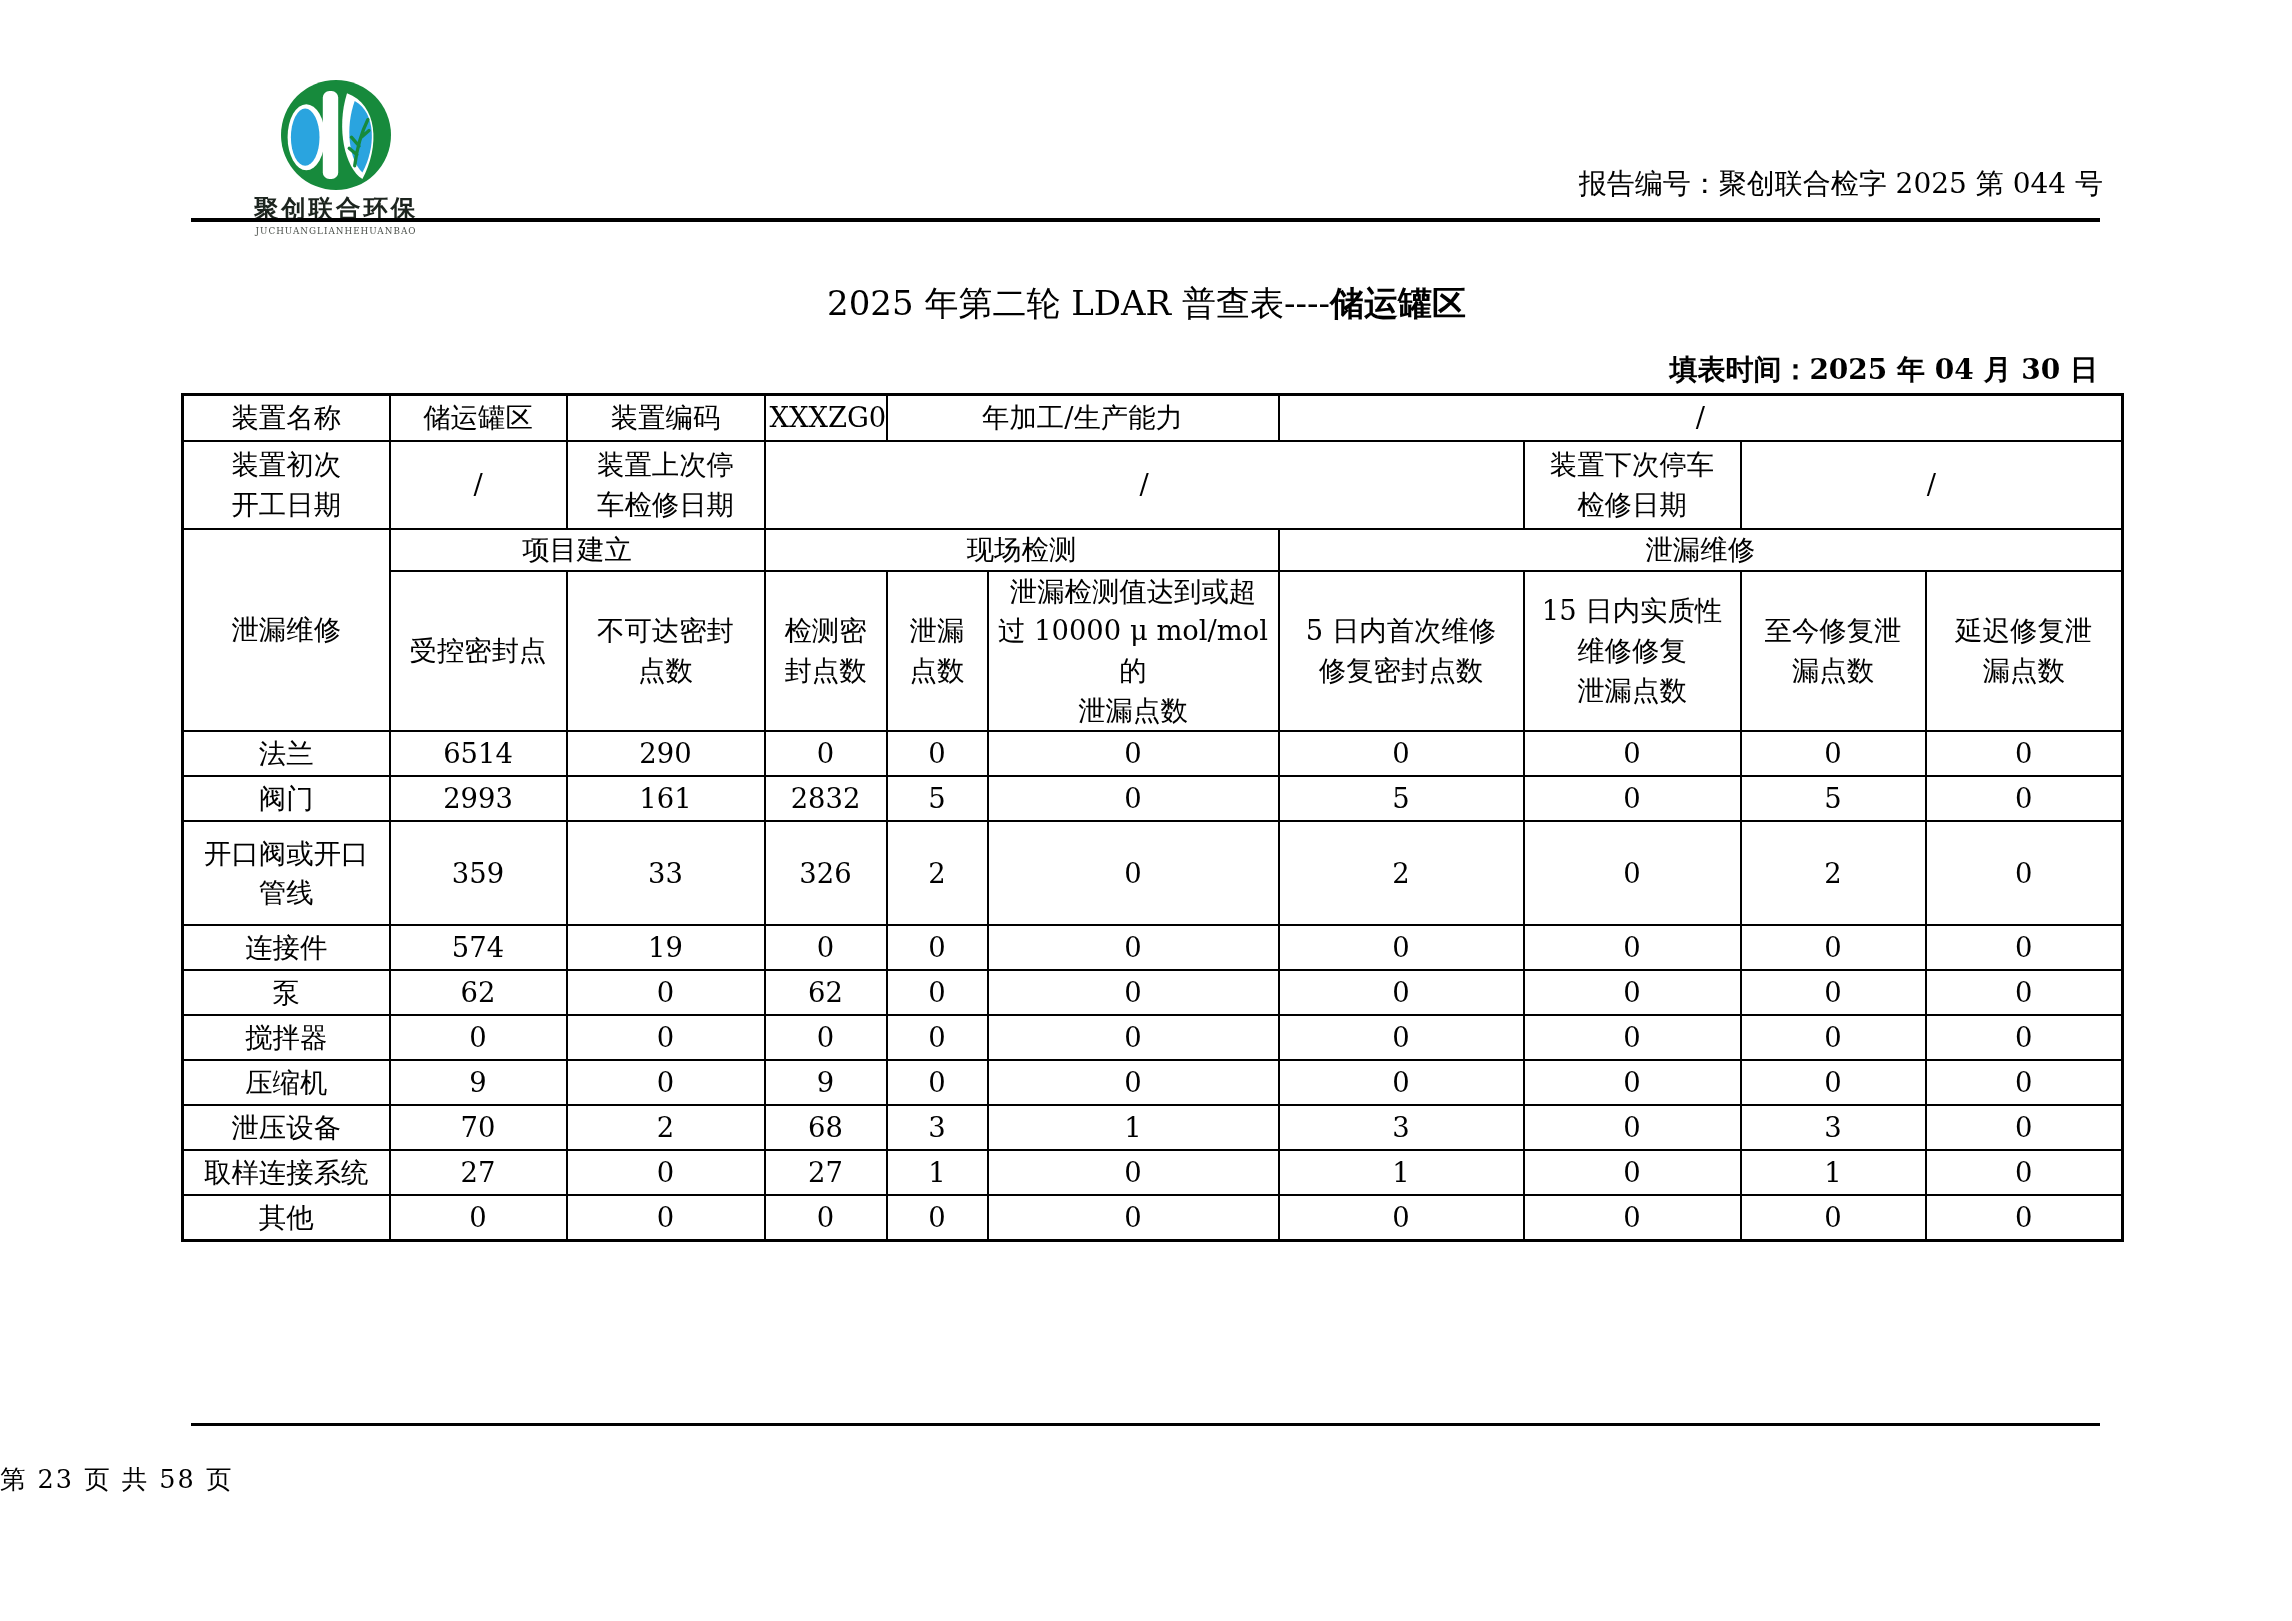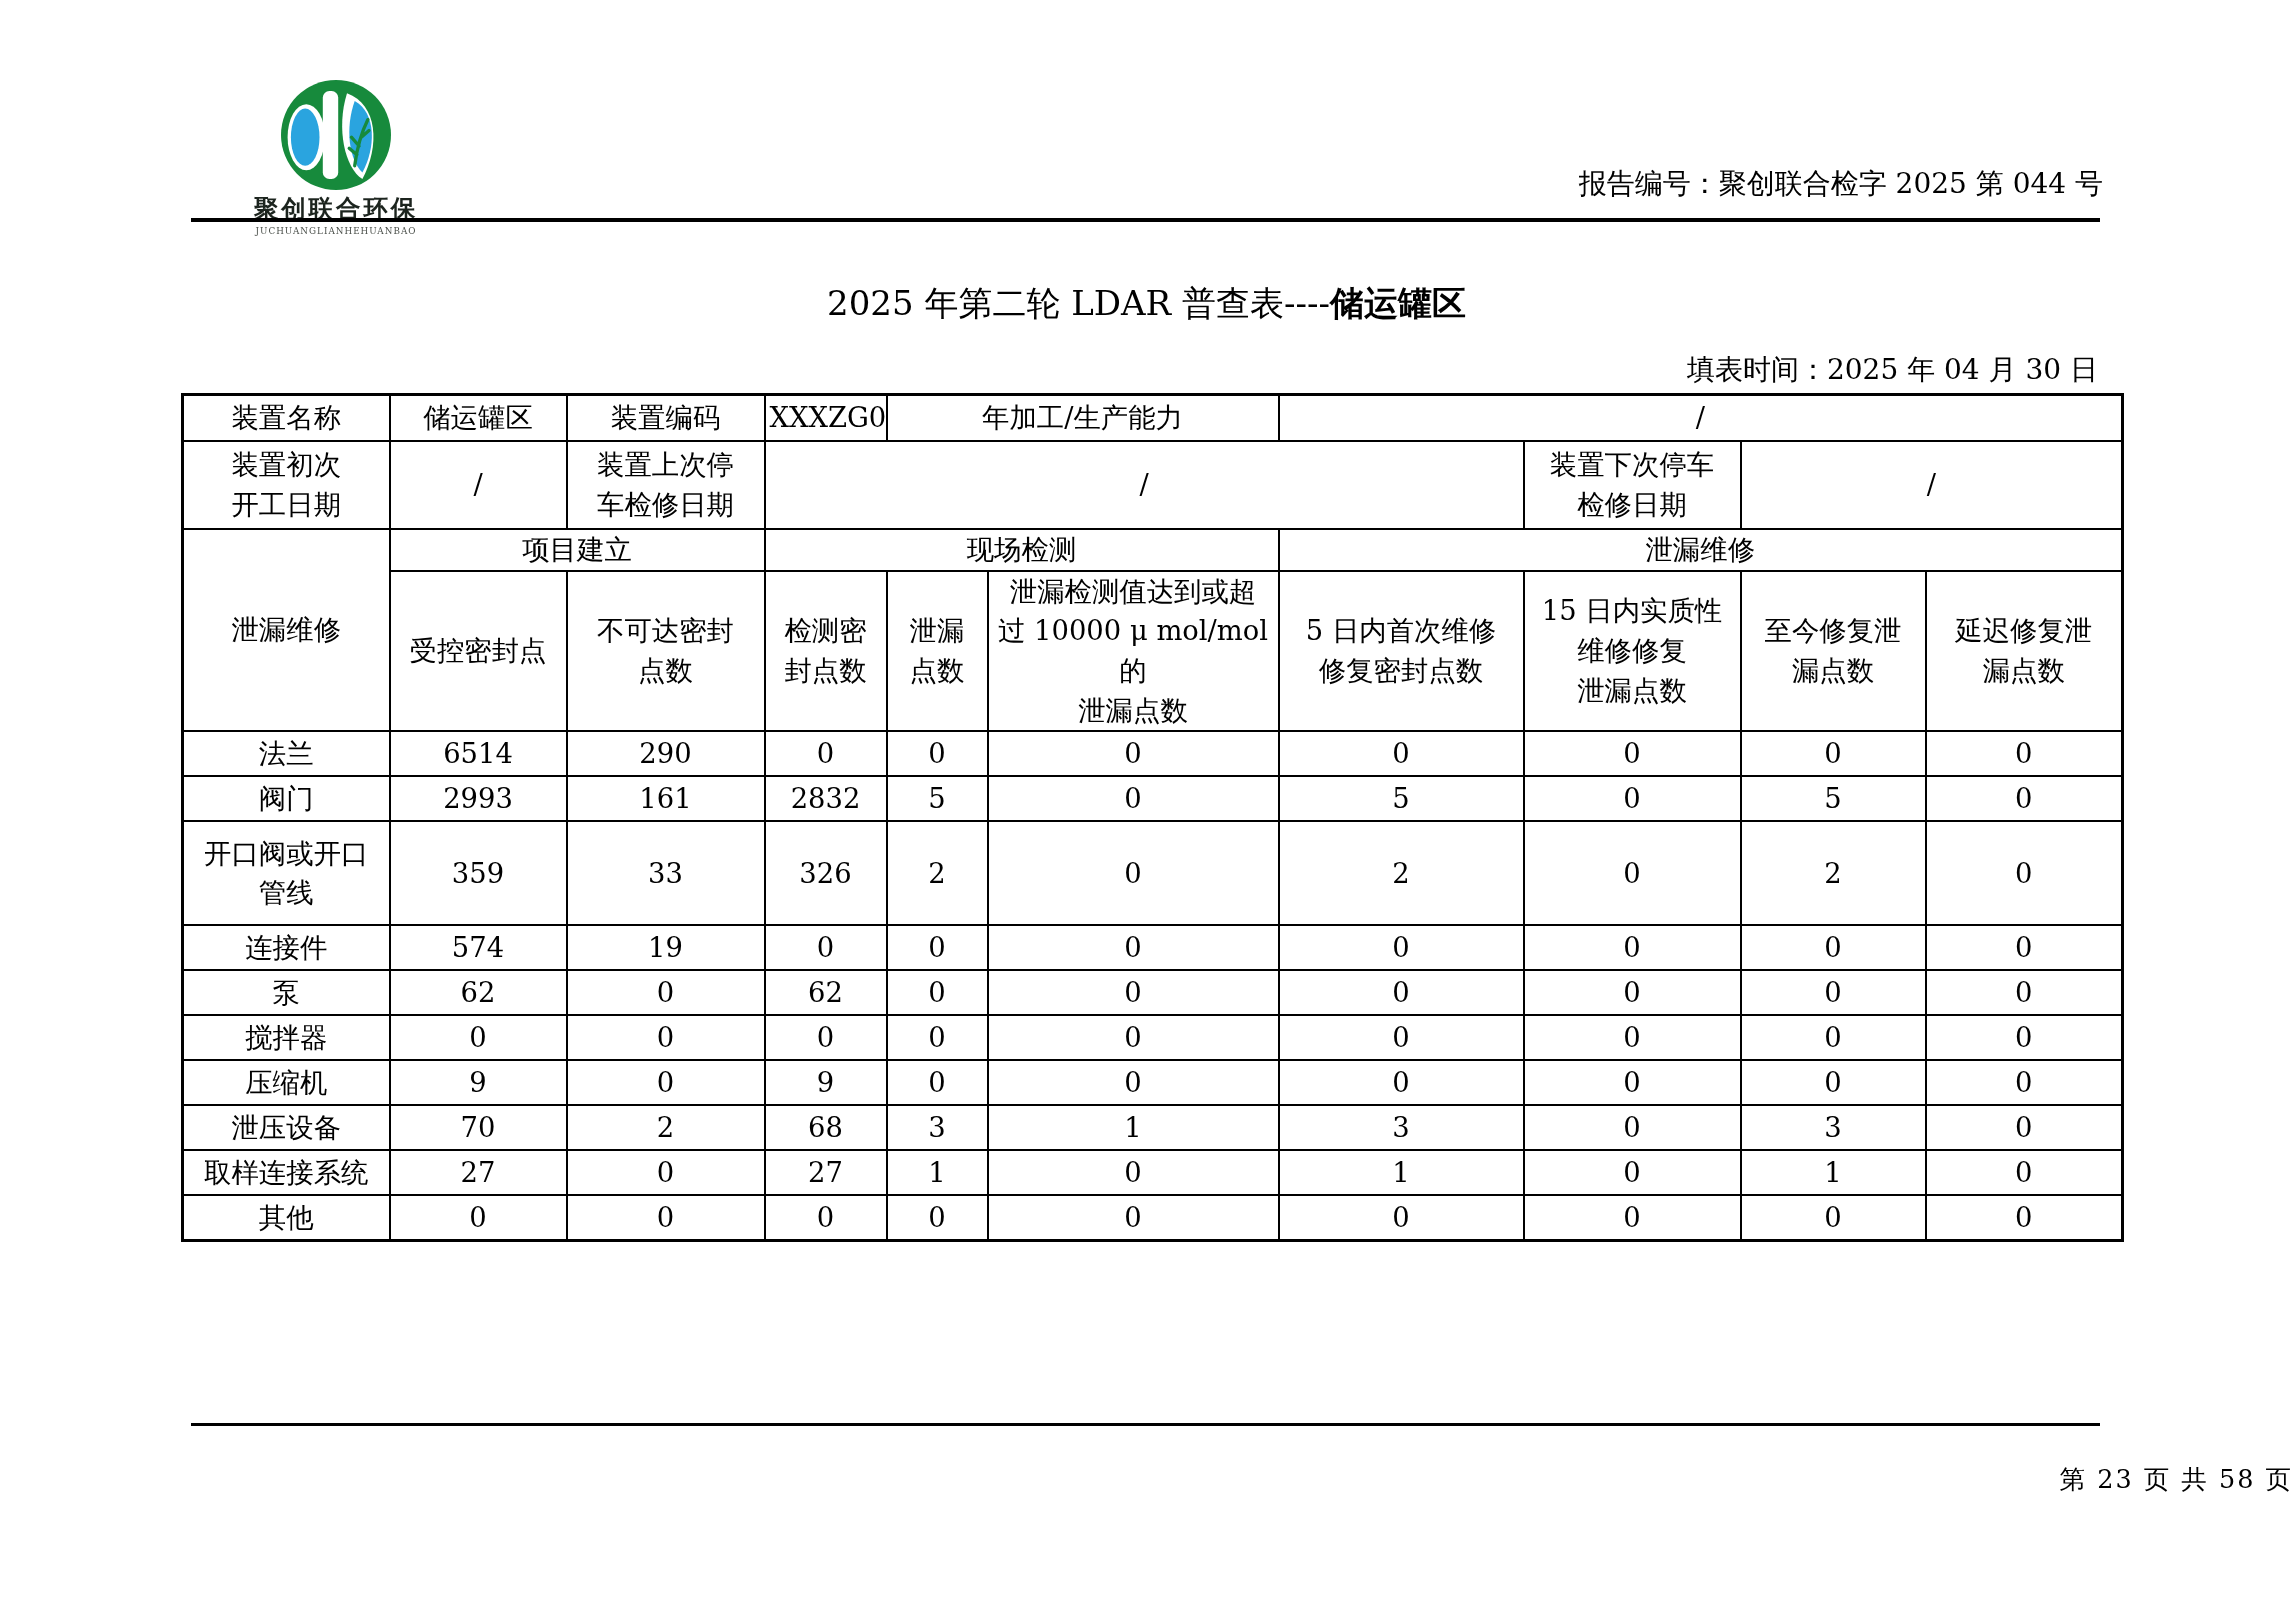--- a/index.html
+++ b/index.html
@@ -14,40 +14,40 @@
   .logo{left:248px;top:80px;width:176px;text-align:center;}
   .logo svg{display:block;margin:0 auto;}
   .logo-cn{font-weight:bold;font-size:24.5px;letter-spacing:2.9px;color:#1c241e;margin-top:2px;white-space:nowrap;font-family:Liberation Serif, serif;}
   .logo-en{font-size:8.8px;letter-spacing:1px;color:#4a4f4a;margin-top:1px;white-space:nowrap;}
   .report-no{top:165px;right:190px;font-size:28px;white-space:nowrap;}
   .hrule-top{left:191px;top:218px;width:1909px;height:3.9px;background:#000;}
 
   
   .doc-title{left:0;top:281px;width:2293px;text-align:center;font-size:34px;white-space:nowrap;}
   .doc-title .bold{font-weight:bold;}
-  .fill-time{top:351px;right:195px;font-size:28px;white-space:nowrap;}
+  .fill-time{top:351px;right:195px;font-size:28px;white-space:nowrap;font-weight:bold;}
 
   
   table.ldar{
     position:absolute;left:181px;top:393px;width:1940px;
     border-collapse:collapse;table-layout:fixed;
     font-size:27.4px;
   }
   table.ldar td{
     border:2px solid #000;text-align:center;vertical-align:middle;
     padding:0 3.9px;white-space:pre-line;line-height:1.45;
     overflow:hidden;
   }
   table.ldar{border:3.9px solid #000;}
   tr.h1{height:46px;} tr.h2{height:88px;} tr.h3{height:42px;} tr.h4{height:133px;}
   tr.dr{height:45px;} tr.drtall{height:104px;}
 
   
   .hrule-bottom{left:191px;top:1423px;width:1909px;height:2.9px;background:#000;}
-  .page-num{left:0;top:1462px;width:2293px;text-align:right;font-size:25.5px;letter-spacing:2px;}
+  .page-num{left:0;top:1462px;width:2293px;text-align:left;font-size:25.5px;letter-spacing:2px;}
 </style>
 </head>
 <body>
 
 <div class="abs logo">
   <svg width="110" height="110" viewBox="0 0 100 100">
     <circle cx="50" cy="50" r="50" fill="#178a3c"></circle>
     <ellipse cx="23" cy="52" rx="17" ry="30" fill="#ffffff"></ellipse>
     <ellipse cx="22" cy="52" rx="13" ry="26" fill="#2aa4df"></ellipse>
     <rect x="38" y="10" width="14" height="80" rx="6" fill="#ffffff"></rect>

